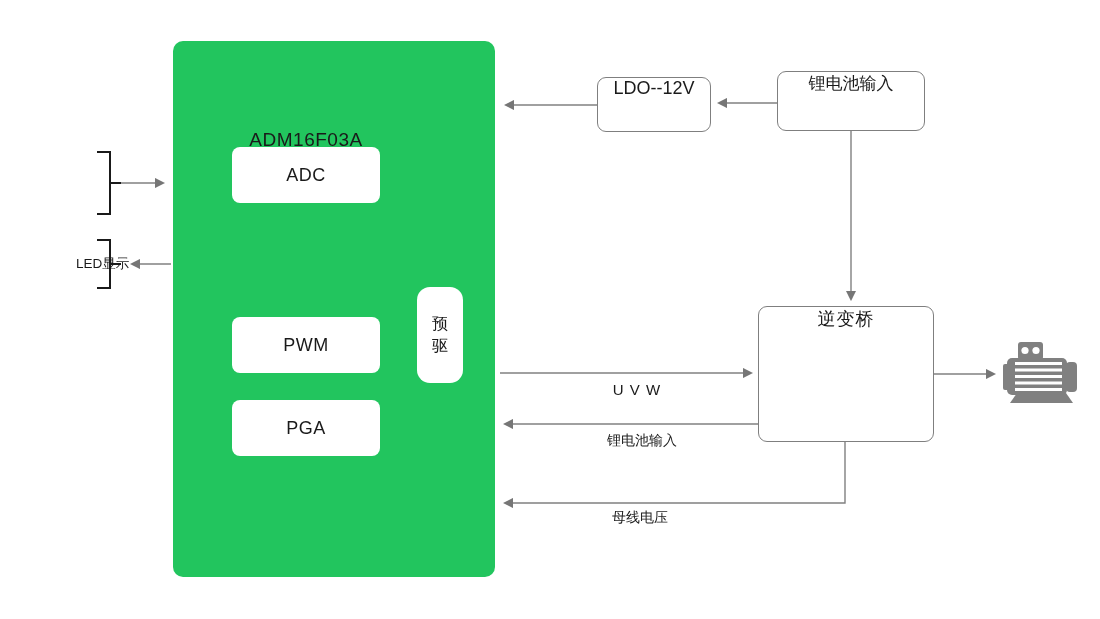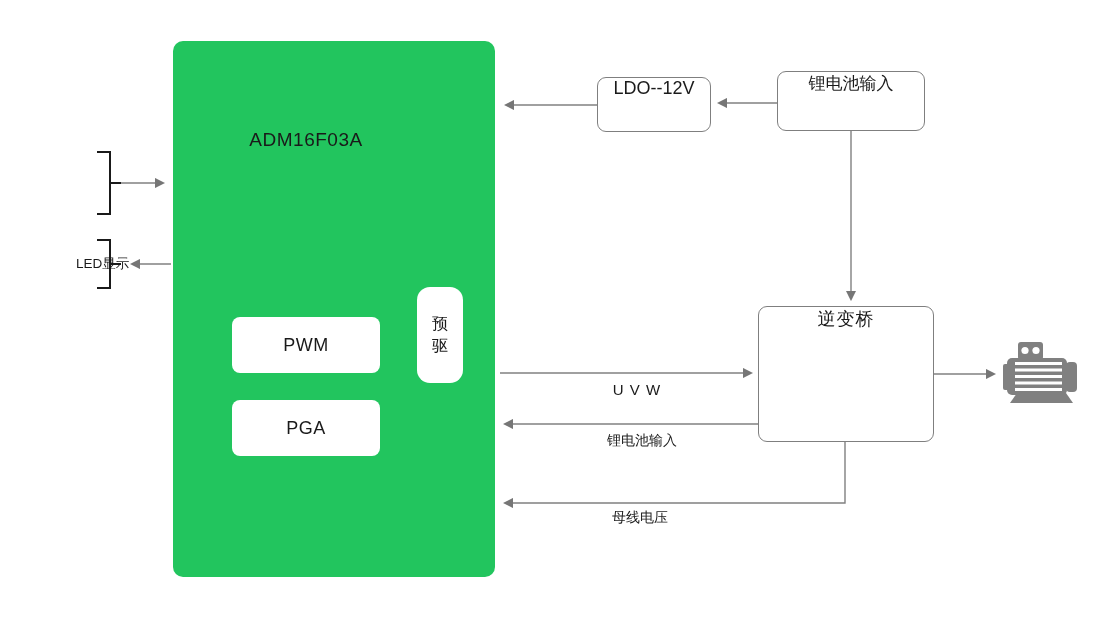--- a/index.html
+++ b/index.html
@@ -76,20 +76,21 @@
     <path class="wire" d="M777,103 H719" marker-end="url(#arr)"></path>
     <path class="wire" d="M851,131 V299" marker-end="url(#arr)"></path>
     <path class="wire" d="M500,373 H751" marker-end="url(#arr)"></path>
     <path class="wire" d="M758,424 H505" marker-end="url(#arr)"></path>
     <path class="wire" d="M845,442 V503 H505" marker-end="url(#arr)"></path>
     <path class="wire" d="M934,374 H994" marker-end="url(#arr)"></path>
   </svg>
 
   <div class="chip">
     <div class="chip-title">ADM16F03A</div>
+    <div class="module m0">ADC</div>
     <div class="module m2">PWM</div>
     <div class="module m3">PGA</div>
     <div class="predriver">
       <span>预</span>
       <span>驱</span>
     </div>
   </div>
 
   <div class="led-label">LED显示</div>
 

